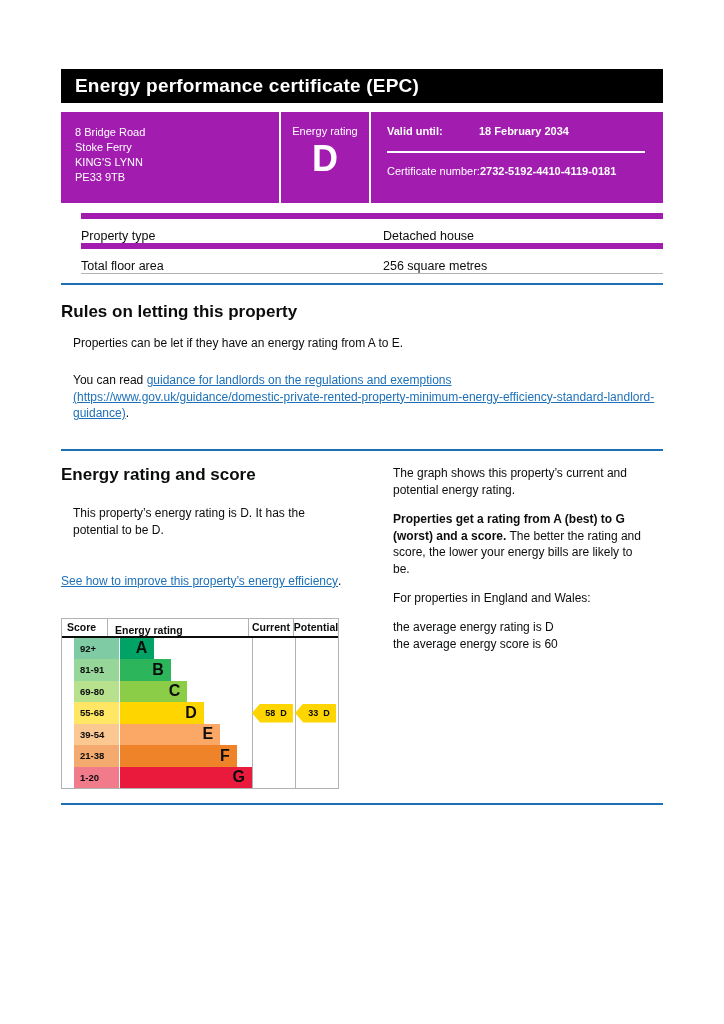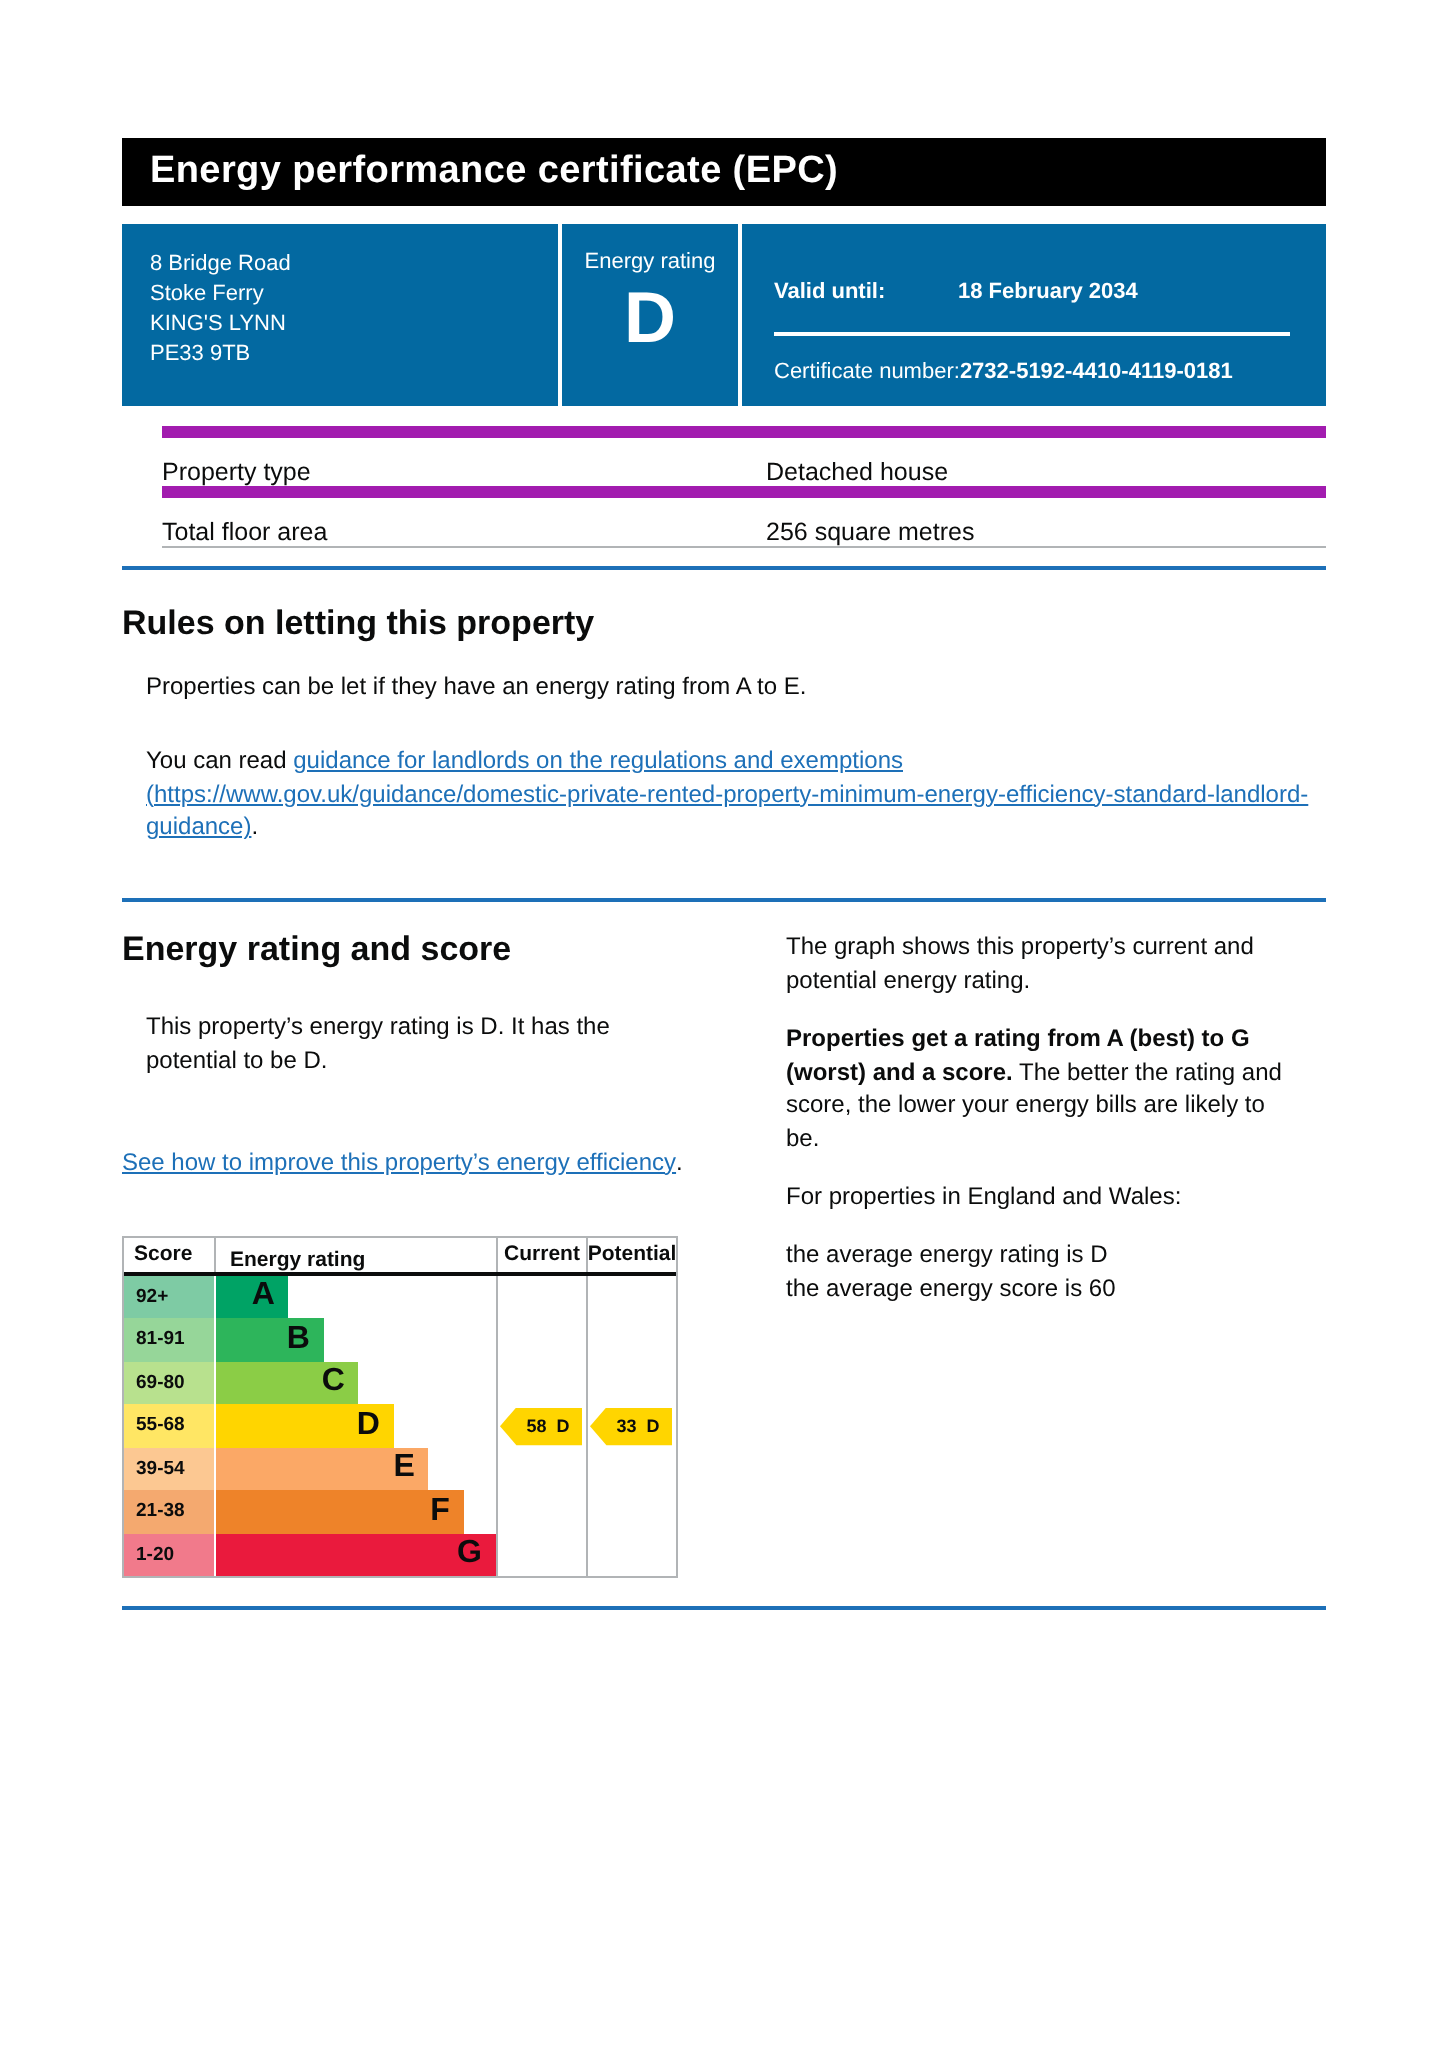--- a/index.html
+++ b/index.html
@@ -4,28 +4,28 @@
 <style>
   html,body{margin:0;padding:0;background:#ffffff;}
   body{width:724px;height:1024px;font-family:"Liberation Sans",sans-serif;color:#0b0c0c;position:relative;overflow:hidden;}
   .content{width:602px;margin-left:61px;}
 
   
   .black-bar{margin-top:69px;height:34px;background:#000000;color:#ffffff;display:flex;align-items:center;padding-left:14px;box-sizing:border-box;}
   .black-bar h1{font-size:19px;margin:0;font-weight:bold;letter-spacing:.2px;}
 
   
-  .summary-box{margin-top:9px;height:91px;background:#0369a1;color:#ffffff;display:flex;box-sizing:border-box;}
+  .summary-box{margin-top:9px;height:91px;background:#a21caf;color:#ffffff;display:flex;box-sizing:border-box;}
   .summary-cell{box-sizing:border-box;}
   .addr-cell{flex:1;padding:13px 10px 10px 14px;font-size:11px;line-height:1.35;}
   .vdiv{width:2px;background:#ffffff;}
   .rating-cell{width:88px;display:flex;flex-direction:column;align-items:center;padding-top:13px;}
   .rating-label{font-size:11px;}
   .rating-letter{font-size:36px;font-weight:bold;line-height:1.1;margin-top:2px;}
-  .validity-cell{width:292px;padding:28px 18px 10px 16px;font-size:11px;}
+  .validity-cell{width:292px;padding:13px 18px 10px 16px;font-size:11px;}
   .valid-row{display:flex;}
   .valid-label{width:92px;font-weight:bold;}
   .valid-value{font-weight:bold;}
   .white-rule{border:none;border-top:2px solid #ffffff;margin:14px 0 12px 0;}
   .cert-row{white-space:nowrap;}
   .cert-value{font-weight:bold;}
 
   
   .prop-table{margin-top:10px;}
   .prop-row{display:flex;border-top:6px solid #a21caf;height:24px;align-items:flex-end;font-size:12.5px;margin-left:20px;}
@@ -55,21 +55,21 @@
   .rp2{margin-top:30px;}
   .rp3{margin-top:30px;}
   .rp4{margin-top:16px;}
 
   
   .epc-chart{margin-top:28px;width:278px;border:1px solid #b1b4b6;box-sizing:border-box;background:#ffffff;}
   .epc-hrow{display:flex;height:17px;border-bottom:2px solid #0b0c0c;font-size:10.5px;font-weight:bold;align-items:flex-end;}
   .epc-h-score{width:46px;padding-left:5px;box-sizing:border-box;border-right:1px solid #b1b4b6;height:100%;display:flex;align-items:center;}
   .epc-h-rating{flex:1;padding-left:7px;}
   .epc-h-cur,.epc-h-pot{width:45px;border-left:1px solid #b1b4b6;height:100%;display:flex;align-items:center;justify-content:center;box-sizing:border-box;}
-  .epc-main{display:flex;}
+  .epc-main{display:flex;padding-left:12px;}
   .epc-rows{width:186px;}
   .epc-row{display:flex;height:21.5px;}
   .epc-score-cell{width:46px;box-sizing:border-box;border-right:1px solid #ffffff;font-size:9.5px;font-weight:bold;line-height:21.5px;padding-left:6px;}
   .epc-bar-wrap{flex:1;}
   .epc-bar{height:100%;display:flex;align-items:center;justify-content:flex-end;padding-right:7px;box-sizing:border-box;}
   .epc-letter{font-size:16px;font-weight:bold;color:#0b0c0c;line-height:1;}
   .epc-col{width:45px;border-left:1px solid #b1b4b6;position:relative;box-sizing:border-box;}
   .epc-arrow{position:absolute;right:2px;width:41px;height:19px;clip-path:polygon(0 50%,20% 0,100% 0,100% 100%,20% 100%);display:flex;align-items:center;justify-content:center;gap:5px;padding-left:7px;box-sizing:border-box;font-size:9px;font-weight:bold;color:#0b0c0c;}
 </style>
 </head>

